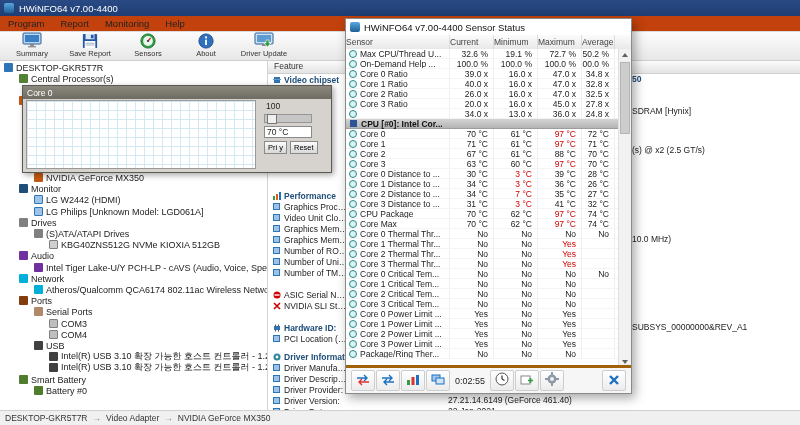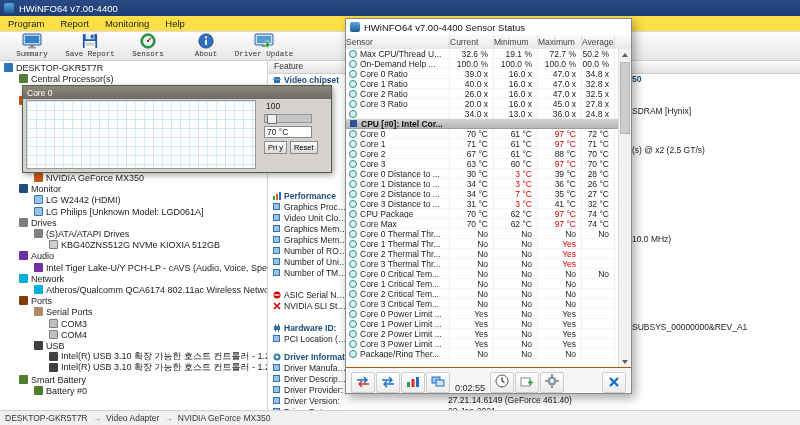--- a/index.html
+++ b/index.html
@@ -2,28 +2,28 @@
 <html><head>
 <meta charset="utf-8">
 <style>
   html,body{margin:0;padding:0;}
   body{width:800px;height:425px;overflow:hidden;position:relative;background:#f0f0f0;
        font-family:"Liberation Sans",sans-serif;color:#222;}
   
   #titlebar{position:absolute;top:0;left:0;right:0;height:16px;background:linear-gradient(#2a4a85,#1d3d73);
             color:#fff;font-size:9.5px;display:flex;align-items:center;gap:5px;padding-left:4px;z-index:5;}
   .app-ic{width:10px;height:10px;border-radius:2px;background:linear-gradient(#5aa7e0,#1c5f94);flex:none;}
-  #menubar{position:absolute;top:16px;left:0;right:0;height:15px;background:#fde047;border-bottom:1px solid #ddd;
+  #menubar{position:absolute;top:16px;left:0;right:0;height:15px;background:#c2410c;border-bottom:1px solid #ddd;
            display:flex;align-items:center;font-size:9.5px;z-index:4;text-align:right;}
   .menu-item{padding:0 8px;height:100%;display:flex;align-items:center;}
   #toolbar{position:absolute;top:31px;left:0;right:0;height:28px;background:linear-gradient(#fdfdfd,#e7e7e7);
            border-bottom:1px solid #cfcfcf;display:flex;align-items:flex-start;padding:1px 0 0 4px;gap:2px;z-index:3;}
   .tb-btn{width:56px;height:26px;display:flex;flex-direction:column;align-items:center;justify-content:center;gap:0;border-radius:2px;}
   .tb-ic{height:17px;display:flex;align-items:center;}
-  .tb-lbl{font-size:7.5px;color:#333;white-space:nowrap;font-family:Liberation Mono, monospace;}
+  .tb-lbl{font-size:7.5px;color:#333;white-space:nowrap;}
   
   #tree{position:absolute;left:0;top:59px;width:267px;bottom:14px;background:#fff;border-right:1px solid #d4d4d4;
         overflow:hidden;z-index:1;}
   .tree-item{position:absolute;height:11px;display:flex;align-items:center;gap:3px;font-size:9px;white-space:nowrap;}
   .ti{width:9px;height:9px;flex:none;border-radius:1px;box-sizing:border-box;}
   .ti-computer{background:#2e75b6}.ti-cpu{background:#548235}.ti-chip{background:#70ad47}
   .ti-gpu{background:#c55a11}.ti-monitor{background:#1f4e79}
   .ti-screen{background:#9dc3e6;border:1px solid #2e75b6}
   .ti-drive{background:#808080}.ti-disk{background:#d0cece;border:1px solid #7f7f7f}
   .ti-audio{background:#7030a0}.ti-network{background:#00b0d8}.ti-ports{background:#843c0c}
@@ -79,22 +79,22 @@
   .red{color:#d00000;}
   .sic{width:6px;height:6px;border:1px solid #2b8a8a;border-radius:50%;background:#d9f2f2;flex:none;}
   .srow.sec{background:linear-gradient(#d4d4d4,#b4b4b4);font-weight:bold;color:#111;gap:4px;padding-left:4px;border-bottom:1px solid #9d9d9d;}
   .sec-ic{width:7px;height:7px;background:#2f5496;flex:none;}
   .sw-scroll{position:absolute;top:30px;right:0;width:13px;bottom:25px;background:#f2f2f2;border-left:1px solid #e0e0e0;box-sizing:border-box;}
   .sb-btn{position:absolute;left:0;right:0;height:12px;background:#f2f2f2;display:flex;align-items:center;justify-content:center;}
   .sb-up{top:0;}.sb-dn{bottom:0;}
   .tri-up{width:0;height:0;border-left:3.5px solid transparent;border-right:3.5px solid transparent;border-bottom:4px solid #606060;}
   .tri-dn{width:0;height:0;border-left:3.5px solid transparent;border-right:3.5px solid transparent;border-top:4px solid #606060;}
   .sb-thumb{position:absolute;top:13px;left:1px;right:1px;height:72px;background:#cdcdcd;border:1px solid #b5b5b5;box-sizing:border-box;}
-  .sw-tools{position:absolute;bottom:0;left:0;right:0;height:25px;background:#f6f6f6;border-top:1px solid #a16207;
-            display:flex;align-items:flex-end;gap:1px;padding:0 5px;}
+  .sw-tools{position:absolute;bottom:0;left:0;right:0;height:25px;background:#f6f6f6;border-top:3px solid #a16207;
+            display:flex;align-items:center;gap:1px;padding:0 5px;}
   .swb{width:22px;height:19px;border:1px solid #cdcdcd;border-radius:2px;background:linear-gradient(#fff,#ececec);
        display:flex;align-items:center;justify-content:center;flex:none;}
   .swb-close{margin-left:auto;}
   .sw-timer{font-size:9px;padding:0 4px;color:#222;}
 </style>
 </head>
 <body>
 
 <div id="titlebar">
   <span class="app-ic"></span>

